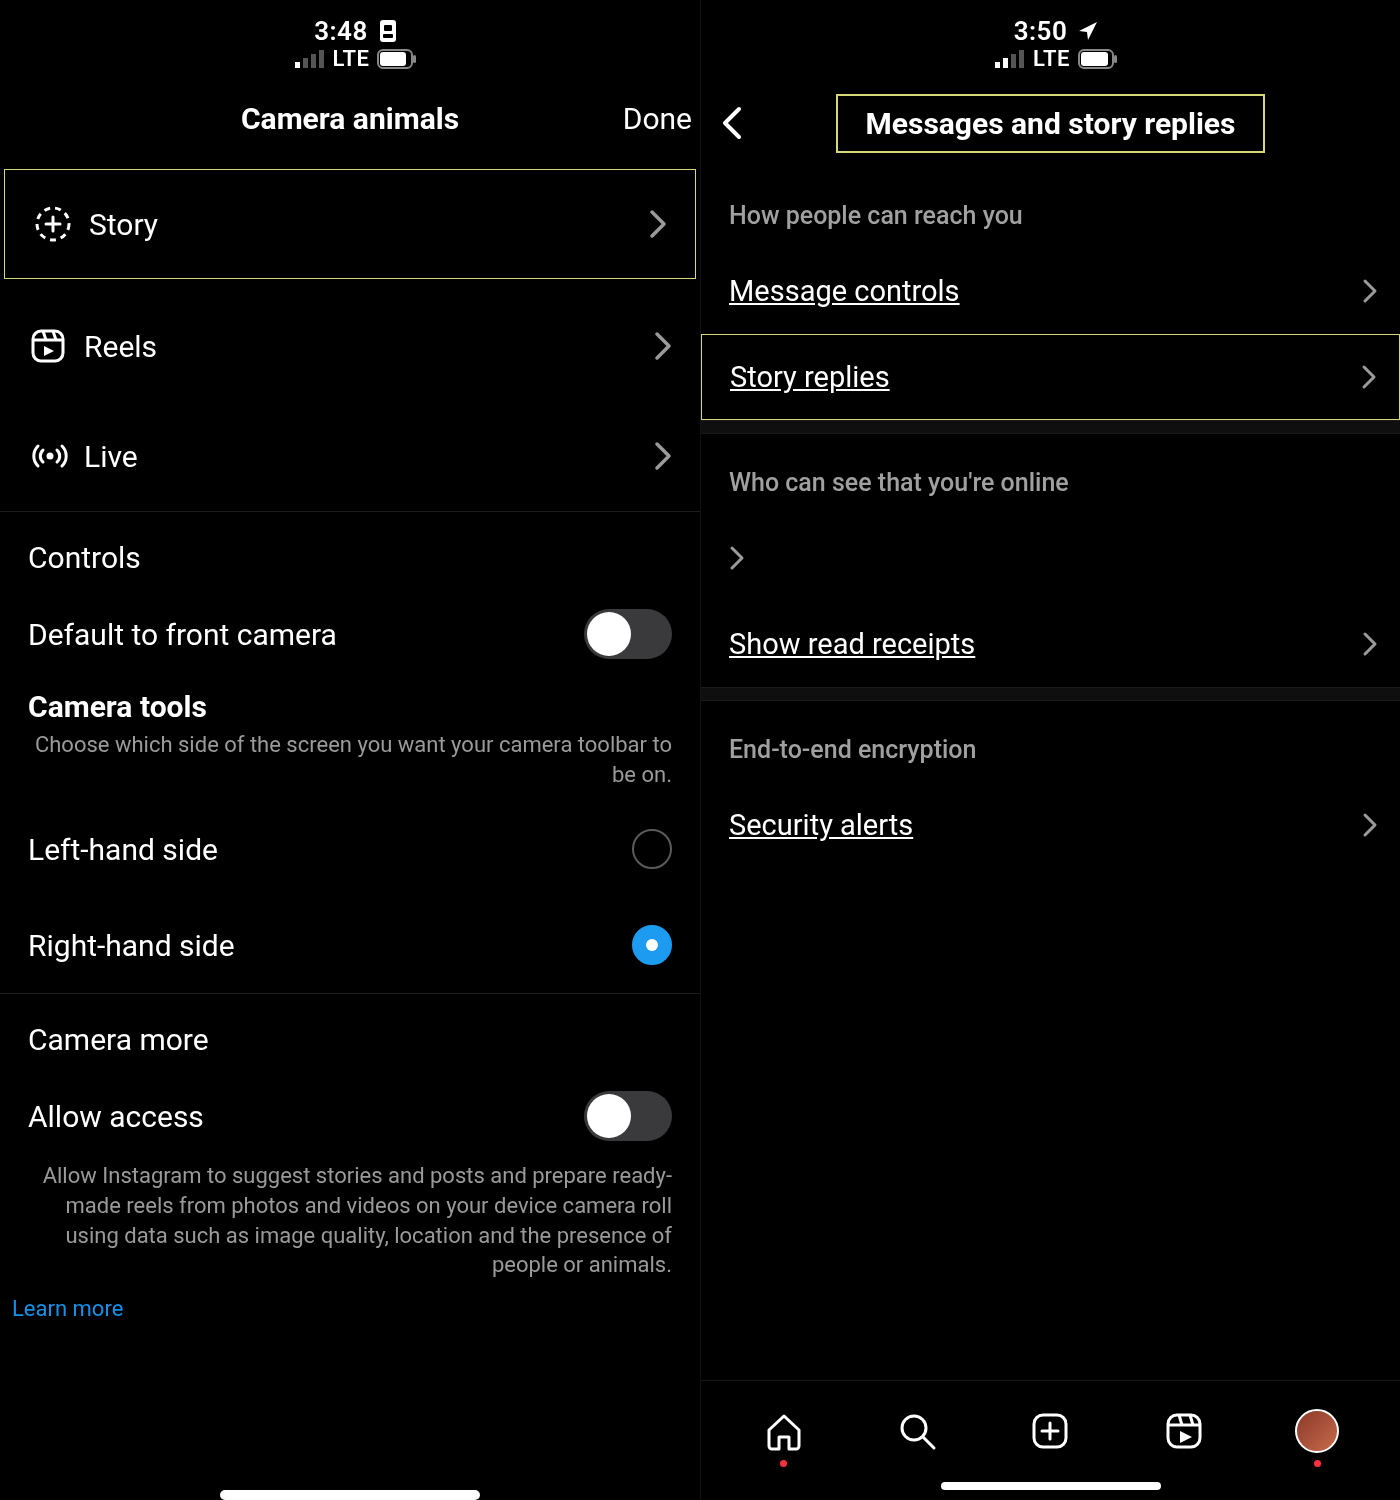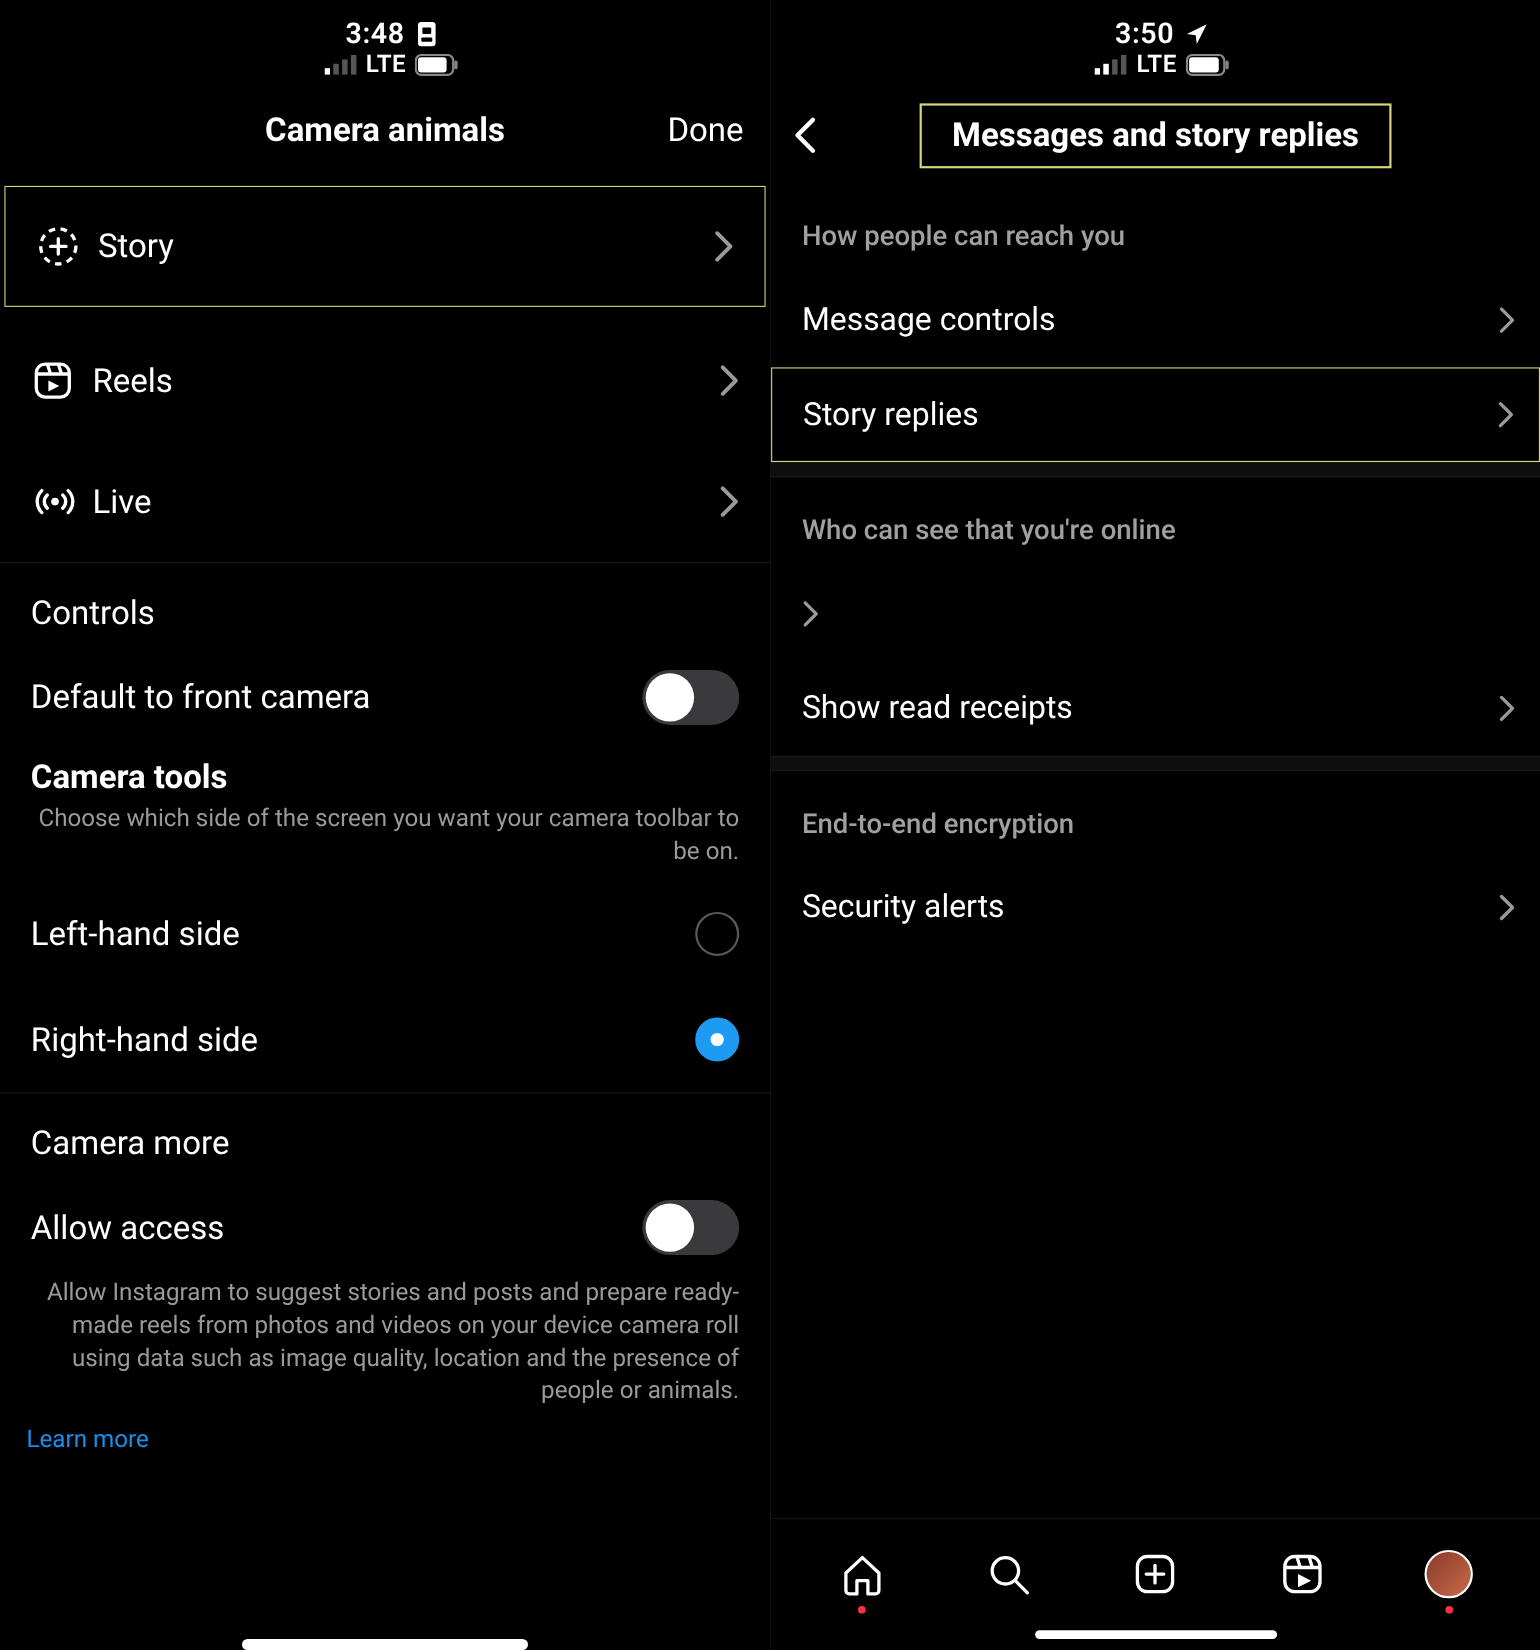--- a/index.html
+++ b/index.html
@@ -9,58 +9,58 @@
 
   
   .statusbar { display:flex; justify-content:space-between; align-items:center; padding:16px 28px 8px 40px; font-size:26px; font-weight:600; letter-spacing:0.5px;flex-direction:column; }
   .statusbar .right { display:flex; align-items:center; gap:8px; font-size:22px; font-weight:600; }
   .sb-left { display:flex; align-items:center; gap:10px; }
   .sb-icon { display:inline-flex; align-items:center; }
 
   
   .cs-header { display:flex; align-items:center; justify-content:center; position:relative; height:78px; }
   .cs-title { font-size:30px; font-weight:700; }
-  .cs-done { position:absolute; right:24px; font-size:30px; font-weight:400; color:#fff; }
+  .cs-done { position:absolute; right:8px; font-size:30px; font-weight:400; color:#fff; }
 
   
   .row { display:flex; align-items:center; padding:0 28px; height:110px; position:relative; }
   .row .icon-slot { width:56px; display:flex; align-items:center; justify-content:flex-start; }
   .row .label { font-size:30px; font-weight:400; flex:1; }
   .row .chev { color:#9a9a9a; }
   .highlight-box { border:1px solid #d6d67a; margin:12px 4px; }
 
   .section-divider-top { border-top:1px solid #1c1c1c; }
 
   .section-title { font-size:30px; font-weight:400; padding:28px 28px 14px 28px; }
 
   .setting-row { display:flex; align-items:center; justify-content:space-between; padding:20px 28px; }
   .setting-row .label { font-size:30px; font-weight:400; }
   .toggle { width:88px; height:50px; background:#3a3a3c; border-radius:50px; position:relative; }
   .toggle .knob { width:44px; height:44px; background:#fff; border-radius:50%; position:absolute; top:3px; left:3px; }
 
   .sub-title { font-size:30px; font-weight:700; padding:10px 28px 6px 28px; }
   .sub-desc { font-size:22px; color:#9a9a9a; padding:0 28px 12px 28px; line-height:1.35;text-align:right; }
-  .learn-more { color:#1591ea; font-size:22px; padding:4px 28px 20px 24px; display:block; }
+  .learn-more { color:#1591ea; font-size:22px; padding:4px 28px 20px 12px; display:block; }
 
   .radio-row { display:flex; align-items:center; justify-content:space-between; padding:28px 28px; }
   .radio-row .label { font-size:30px; }
   .radio { width:40px; height:40px; border:2px solid #5a5a5a; border-radius:50%; position:relative; }
   .radio.selected { border-color:#1d9bf0; background:#1d9bf0; }
   .radio.selected::after { content:""; position:absolute; width:12px; height:12px; background:#fff; border-radius:50%; top:50%; left:50%; transform:translate(-50%,-50%); }
 
   .thin-divider { border-top:1px solid #1c1c1c; }
 
   
   .s2-header { display:flex; align-items:center; height:88px; padding:0 20px; justify-content:center; position:relative; }
   .s2-back { position:absolute; left:18px; }
   .s2-title-box { border:2px solid #d6d67a; padding:10px 28px; }
   .s2-title { font-size:30px; font-weight:700; }
 
   .group-header { font-size:25px; color:#a0a0a0; font-weight:500; padding:34px 28px 18px 28px; }
-  .s2-row { display:flex; align-items:center; justify-content:space-between; padding:0 22px 0 28px; height:86px; }
+  .s2-row { display:flex; align-items:center; justify-content:space-between; padding:0 22px 0 28px; height:86px;text-decoration:underline; }
   .s2-row .label { font-size:29px; }
   .s2-highlight { border:1px solid #d6d67a; }
   .group-divider { height:14px; background:#0f0f0f; border-top:1px solid #1a1a1a; border-bottom:1px solid #1a1a1a; }
 
   .tabbar { position:absolute; bottom:0; left:0; right:0; height:120px; display:flex; align-items:center; justify-content:space-around; padding:8px 16px 28px 16px; background:#000; border-top:1px solid #161616; }
   .tab { width:56px; height:56px; display:flex; align-items:center; justify-content:center; position:relative; }
   .tab .dot { position:absolute; bottom:-8px; width:7px; height:7px; border-radius:50%; background:#ff3040; }
   .avatar { width:44px; height:44px; border-radius:50%; background:linear-gradient(135deg,#8a3a2a,#c86a4a); border:2px solid #fff; position:relative; }
 
   .home-indicator { position:absolute; bottom:10px; left:50%; transform:translateX(-50%); width:220px; height:8px; background:#fff; border-radius:8px; }

